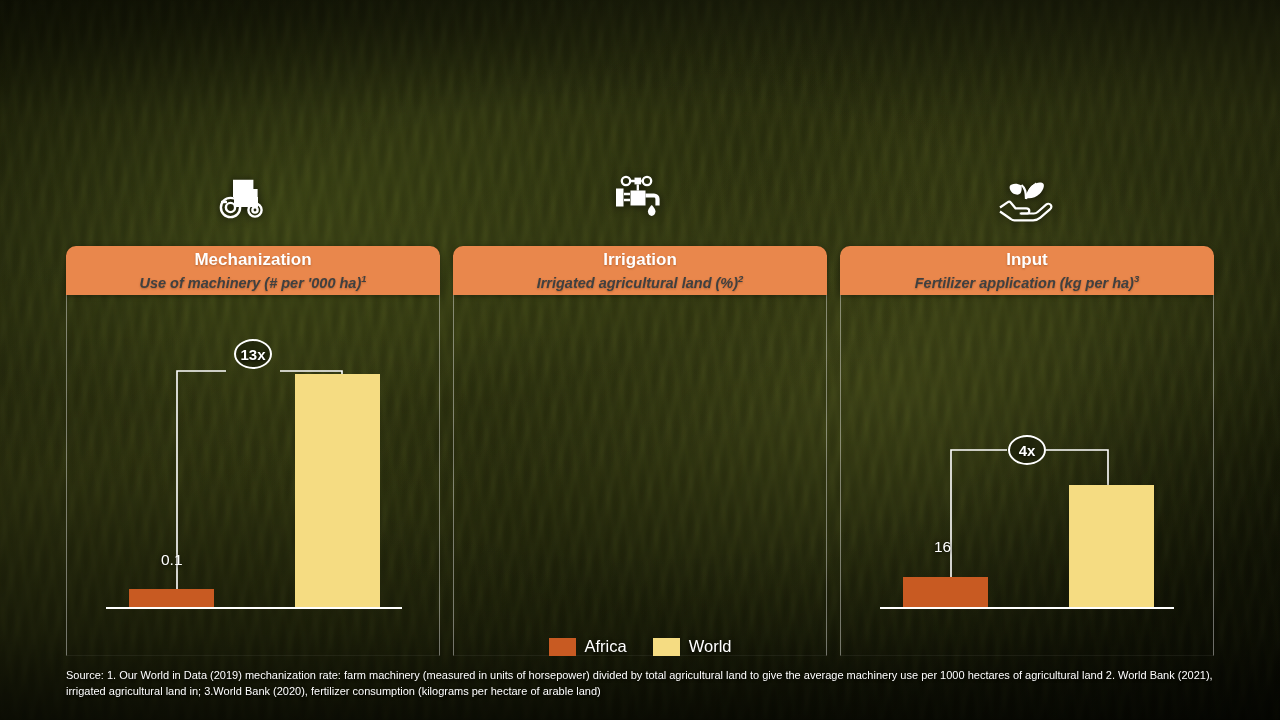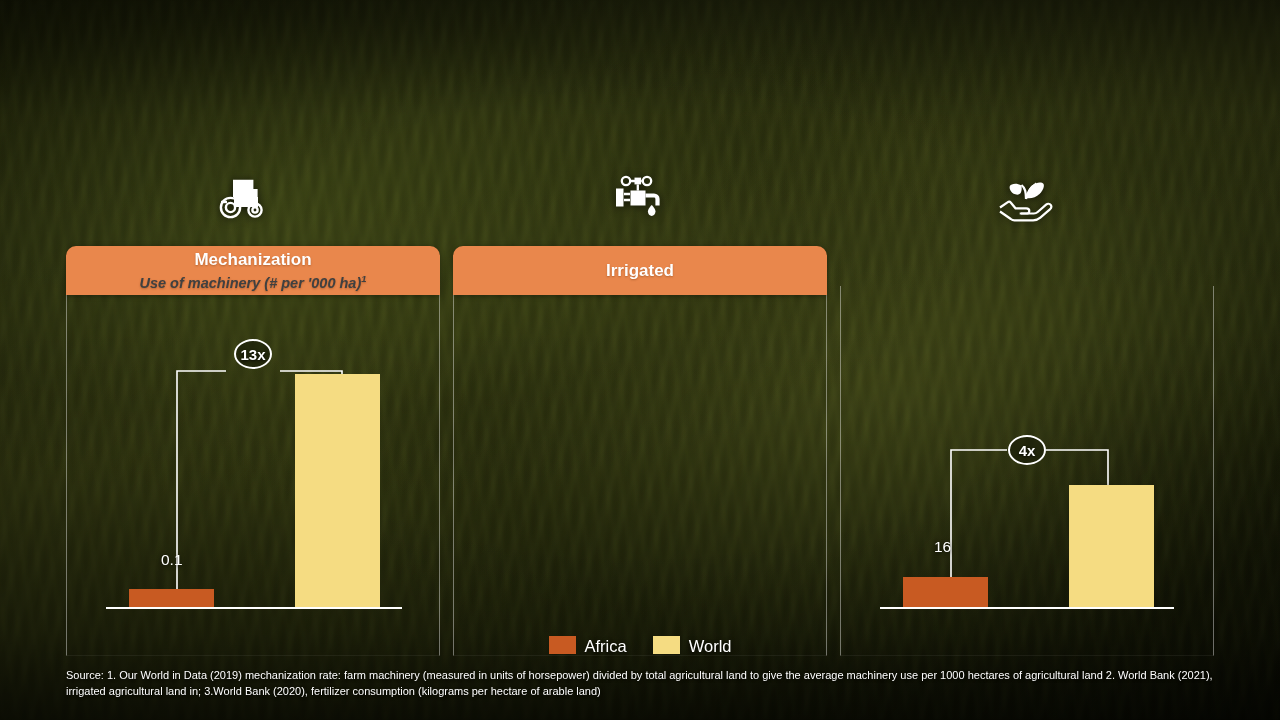--- a/index.html
+++ b/index.html
@@ -127,21 +127,21 @@
     display: flex; align-items: center; justify-content: center;
     color: #ffffff; font-size: 15px; font-weight: bold;
     text-shadow: 0 1px 3px rgba(0,0,0,0.85);
   }
 
   
   .legend {
     position: absolute; left: 0; top: 636px; width: 1280px;
     display: flex; align-items: center; justify-content: center; gap: 26px;
   }
-  .legend-item { display: flex; align-items: flex-start; gap: 9px; }
+  .legend-item { display: flex; align-items: flex-end; gap: 9px; }
   .legend-swatch { width: 27px; height: 18px; }
   .legend-label {
     color: #ffffff; font-size: 16.5px; line-height: 20px;
     text-shadow: 0 1px 4px rgba(0,0,0,0.8);
   }
 
   
   .source {
     position: absolute; left: 66px; top: 667px; width: 1160px;
     color: #ffffff; font-size: 11px; line-height: 16px;
@@ -228,28 +228,37 @@
       <div class="bar world" style="left:229px; width:85px; height:233px;"></div>
 
       <div class="axis"></div>
     </div>
   </div>
 
   <div class="card" style="left:453px;">
     <div class="card-frame"></div>
 
     <div class="card-head">
-      <div class="card-title">Irrigated</div>
+      <div class="card-title">Irrigation</div>
+      <div class="card-sub">
+        <span>Irrigated agricultural land (%)</span><sup>2</sup>
+      </div>
     </div>
 
   </div>
 
   <div class="card" style="left:840px;">
     <div class="card-frame"></div>
 
+    <div class="card-head">
+      <div class="card-title">Input</div>
+      <div class="card-sub">
+        <span>Fertilizer application (kg per ha)</span><sup>3</sup>
+      </div>
+    </div>
 
     <div class="plot">
       <svg class="mx-svg" viewBox="0 0 374 361">
         <path d="M111 287 V155 H167" stroke="#ffffff" stroke-width="1.6" fill="none"></path>
         <path d="M206 155 H268 V212" stroke="#ffffff" stroke-width="1.6" fill="none"></path>
         <path d="M262 212 L268 224 L274 212 Z" fill="#ffffff"></path>
       </svg>
 
       <div class="mx-badge" style="left:168px; top:140px;">4x</div>
 

